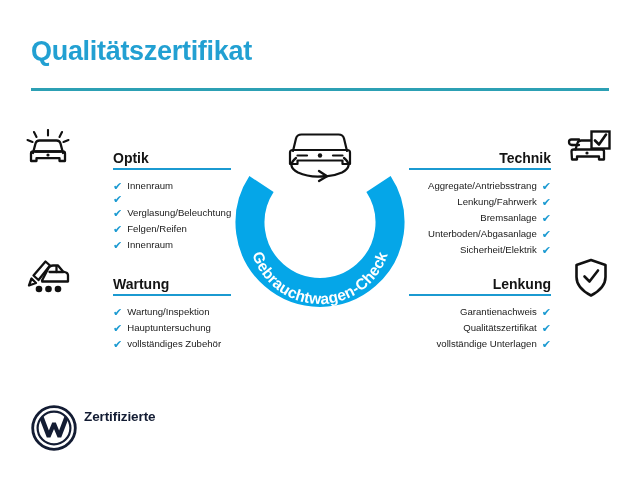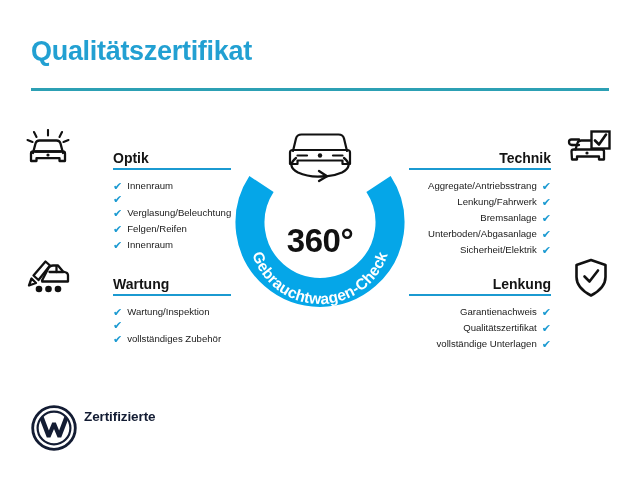--- a/index.html
+++ b/index.html
@@ -255,20 +255,21 @@
       <div class="block-title">Wartung</div>
       <div class="block-rule"></div>
     </div>
     <ul class="items" id="items-wartung">
         <li>
           <span class="check">✔</span>
           <span>Wartung/Inspektion</span>
         </li>
         <li>
           <span class="check">✔</span>
+          <span>Hauptuntersuchung</span>
         </li>
         <li>
           <span class="check">✔</span>
           <span>vollständiges Zubehör</span>
         </li>
       </ul>
   </div>
 
   <div class="block col-right" id="block-technik">
     <div class="block-head">
@@ -340,21 +341,20 @@
           <path d="M13.5 31.5 L23 31.5"></path>
           <path d="M58.5 31.5 L49 31.5"></path>
         </g>
         <circle cx="36" cy="31.5" r="2.2" fill="#111"></circle>
 
         <path d="M12 34 Q2 42 14 48.5 Q26 54 42 52" fill="none" stroke="#111" stroke-width="2.3" stroke-linecap="round"></path>
         <path d="M60 34 Q70 42 58 48.5 Q50 52 42 52.4" fill="none" stroke="#111" stroke-width="2.3" stroke-linecap="round"></path>
         <path d="M35 47 L43 52.3 L35 57" fill="none" stroke="#111" stroke-width="2.3" stroke-linecap="round" stroke-linejoin="round"></path>
       </g>
     </svg>
-    <div class="badge-360">360°</div>
   </div>
 
   <div id="vw-logo">
     <svg viewBox="0 0 46 46" width="46" height="46">
       <circle cx="23" cy="23" r="21.3" fill="none" stroke="#131C33" stroke-width="2.8"></circle>
       <circle cx="23" cy="23" r="16.4" fill="none" stroke="#131C33" stroke-width="2.2"></circle>
       <path d="M12.6 11.6 L17.9 25.6 L21.2 17.4 L24.8 17.4 L28.1 25.6 L33.4 11.6
                L37.2 14.3 L30.2 32.5 L26.6 32.5 L23 23.9 L19.4 32.5 L15.8 32.5 L8.8 14.3 Z" fill="#131C33"></path>
     </svg>
   </div>

